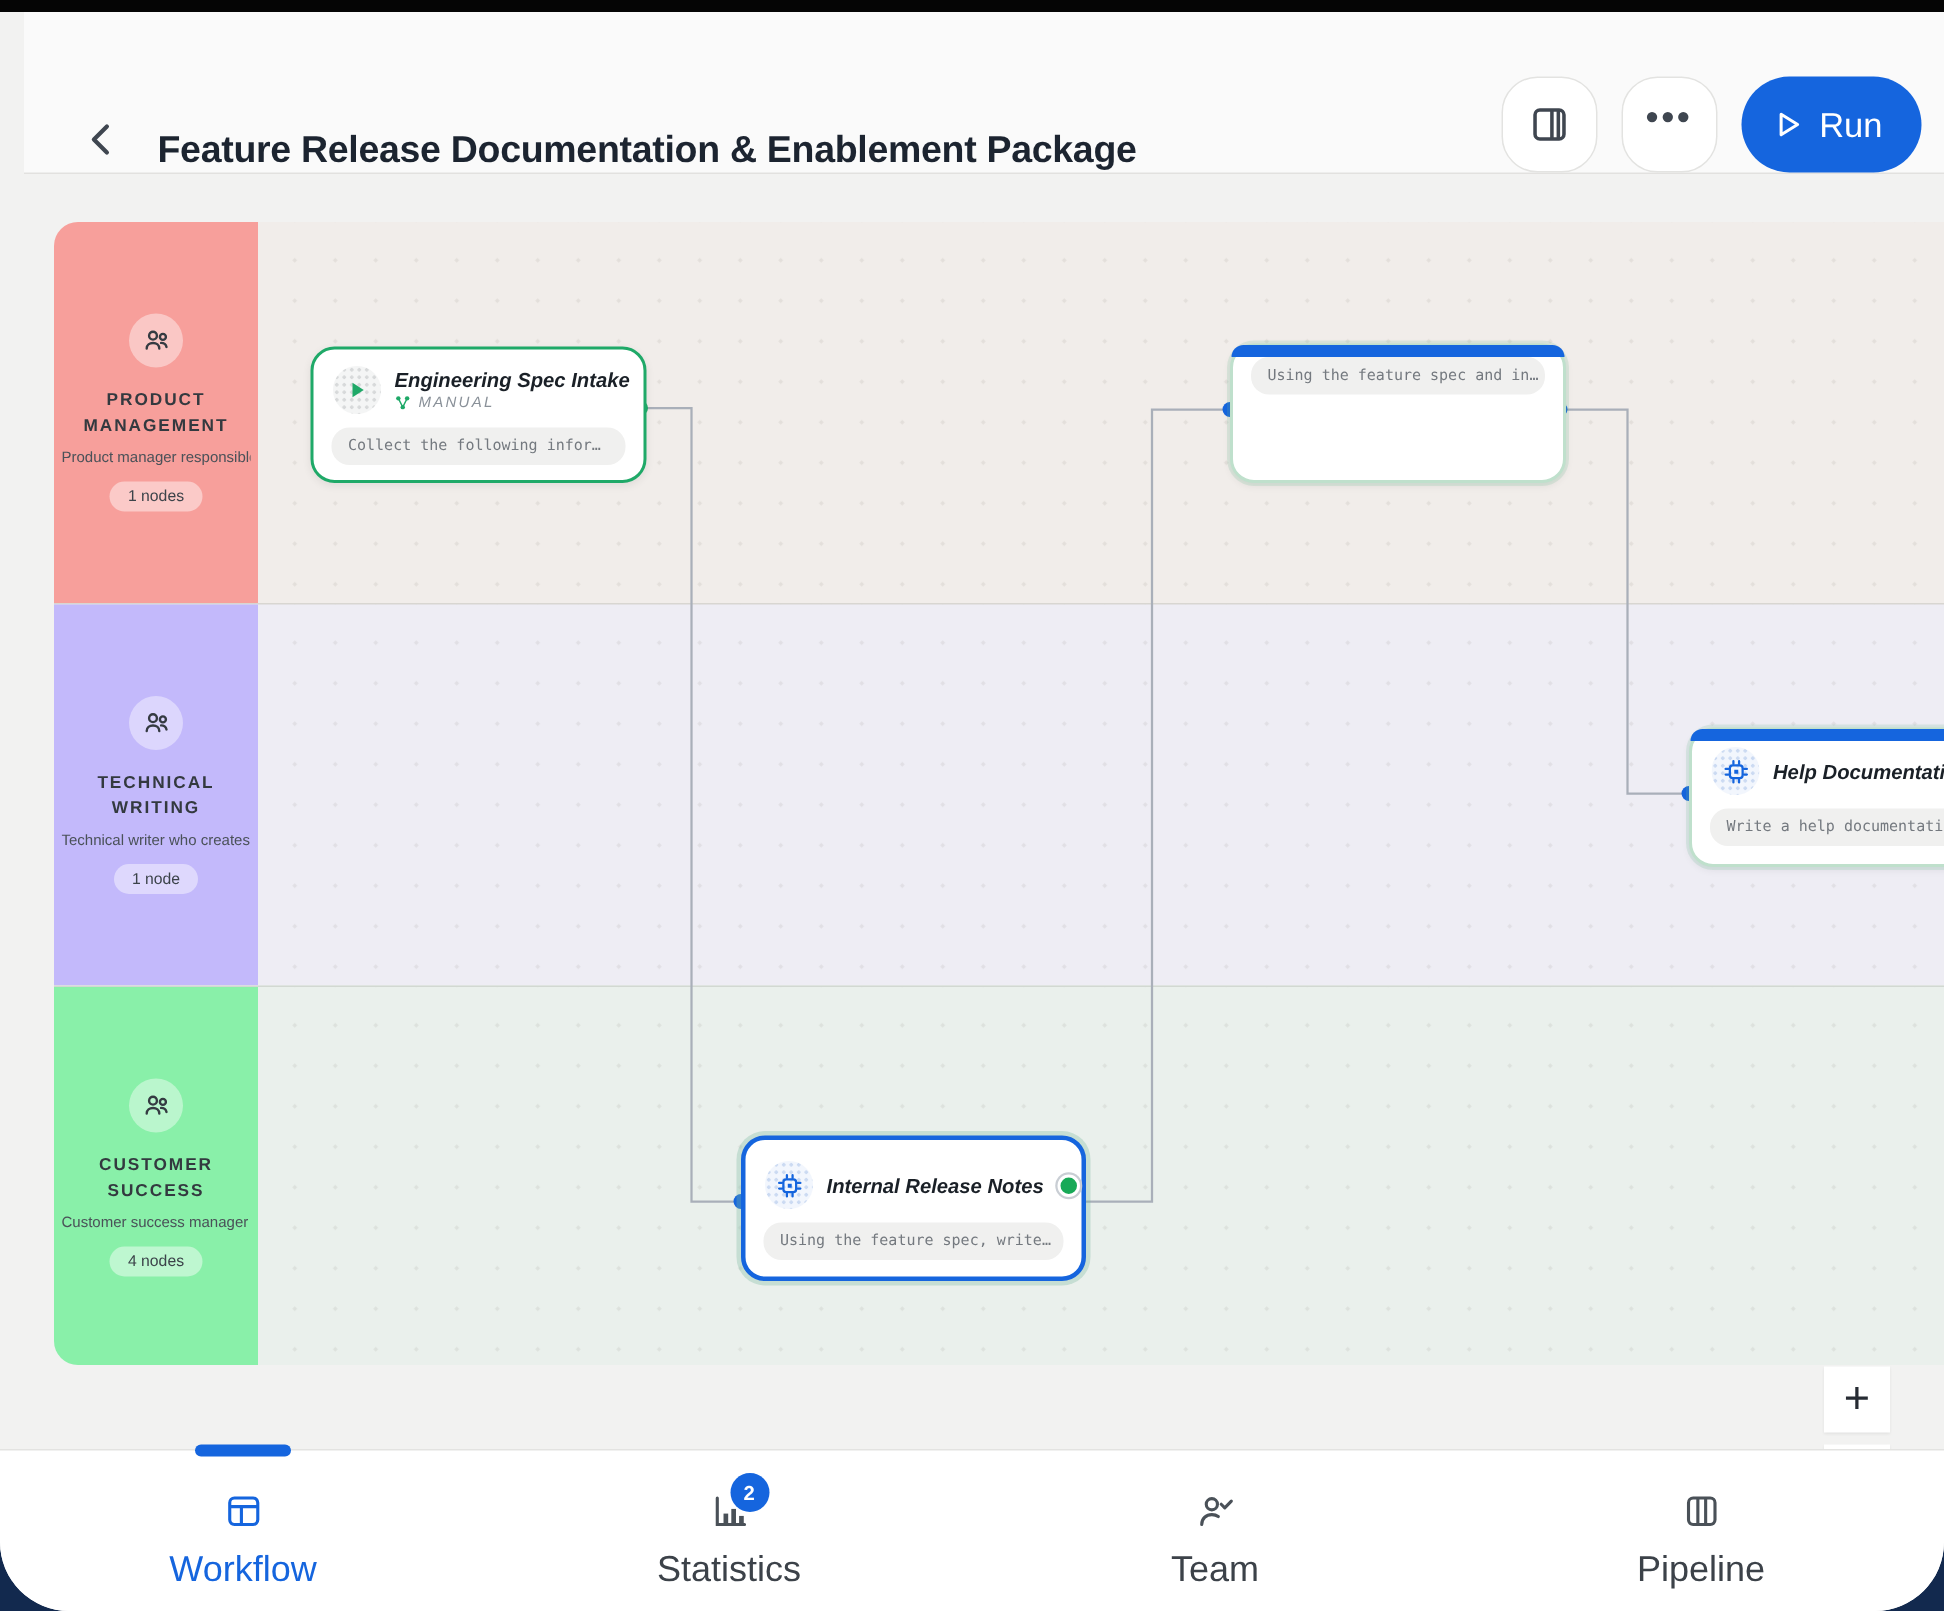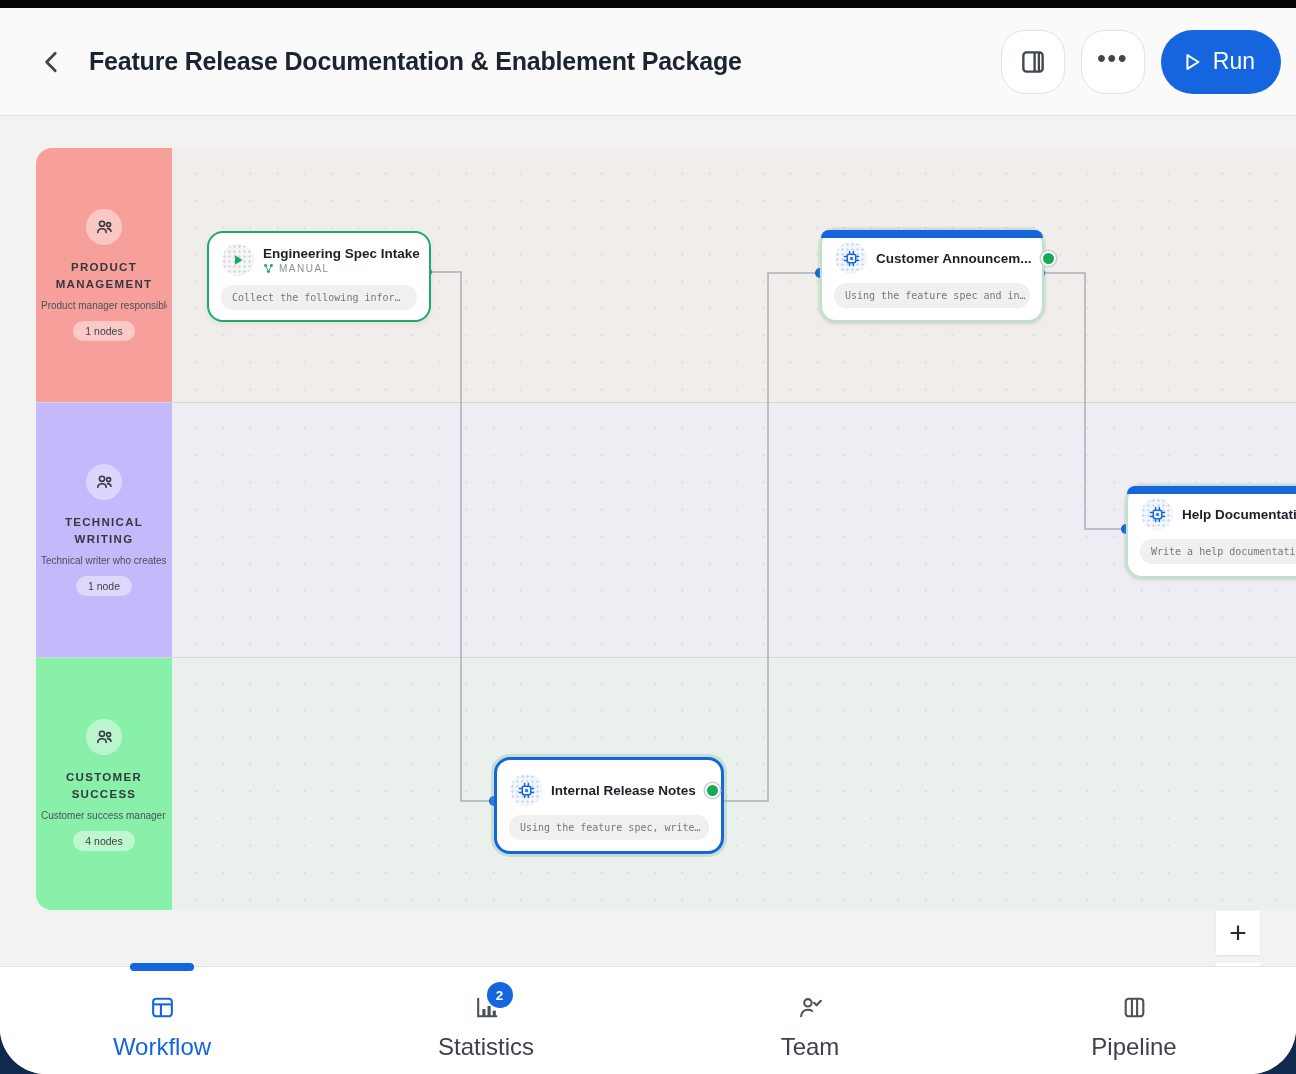--- a/index.html
+++ b/index.html
@@ -3,22 +3,22 @@
 <meta charset="utf-8">
 <style>
   html,body { margin:0; padding:0; background:#12294E; font-family:"Liberation Sans", sans-serif; }
   .app { position:relative; width:1296px; height:1074px; overflow:hidden;
          background:#F2F2F1; border-radius:0 0 46px 46px; }
 
   
   .statusbar { position:absolute; top:0; left:0; right:0; height:8px; background:#050505; z-index:60; }
 
   
-  .header { position:absolute; top:8px; left:0; right:0; height:107px; background:#FAFAFA;
-            border-bottom:1px solid #E2E1DF; display:flex; align-items:center; z-index:50; }
+  .header { position:absolute; top:8px; left:16px; right:0; height:107px; background:#FAFAFA;
+            border-bottom:1px solid #E2E1DF; display:flex; align-items:flex-end; z-index:50; }
   .back-btn { background:none; border:none; margin-left:30px; width:44px; height:44px; cursor:pointer;
               display:flex; align-items:center; justify-content:center; }
   .page-title { margin:0 0 0 15px; font-size:25px; font-weight:700; color:#1C2430; letter-spacing:-0.2px; white-space:nowrap; }
   .header-actions { margin-left:auto; margin-right:15px; display:flex; align-items:center; gap:16px; }
   .icon-btn { width:64px; height:64px; border-radius:24px; background:#FFFFFF; border:1px solid #E3E3E1;
               display:flex; align-items:center; justify-content:center; cursor:pointer; }
   .more-dots { font-size:24px; font-weight:700; color:#3F4650; letter-spacing:2px; line-height:1; padding-bottom:8px; }
   .run-btn { height:64px; padding:0 26px 0 20px; border:none; border-radius:32px; background:#1565DE; color:#fff;
              font-size:23px; font-family:inherit; display:flex; align-items:center; gap:10px; cursor:pointer; }
 
@@ -47,21 +47,21 @@
   
   .connectors { position:absolute; left:0; top:0; pointer-events:none; }
 
   
   .node { position:absolute; background:#FFFFFF; border-radius:16px; box-shadow:0 2px 6px rgba(0,0,0,0.07); cursor:pointer; }
   .node-green { border:2px solid #1FA968; }
   .node-bluetop { border:2px solid #BFE0CC; box-shadow:0 0 0 2px rgba(110,190,150,0.18), 0 2px 6px rgba(0,0,0,0.07); }
   .node-bluetop .accent { position:absolute; top:-1px; left:-1px; right:-1px; height:8px; background:#1565DE;
                           border-radius:14px 14px 0 0; }
   .node-selected { border:3px solid #1565DE; box-shadow:0 0 0 3px rgba(120,185,160,0.32); }
-  .nrow { display:flex; align-items:center; gap:9px; padding:11px 13px 2px 13px; position:relative; }
+  .nrow { display:flex; align-items:center; gap:9px; padding:11px 13px 2px 13px; position:relative;font-style:italic; }
   .nicon { width:32px; height:32px; border-radius:50%; flex:0 0 32px;
            display:flex; align-items:center; justify-content:center; }
   .nicon-play { background-color:#F4F5F5; background-image:radial-gradient(#D7D9DA 1px, transparent 1.1px); background-size:5px 5px; }
   .nicon-chip { background-color:#F2F6FD; background-image:radial-gradient(#CBDAF2 1px, transparent 1.1px); background-size:5px 5px; }
   .ntitle { font-size:13.5px; font-weight:700; color:#1A2027; white-space:nowrap; }
   .ndot { width:11px; height:11px; border-radius:50%; background:#18A957; border:2px solid #FFFFFF;
           box-shadow:0 0 0 1.5px #C9CED4; flex:0 0 11px; }
   .manual-row { display:flex; align-items:center; gap:5px; margin-top:2px; }
   .manual-label { font-size:10px; letter-spacing:1.5px; color:#8A9199; font-weight:500; }
   .nprompt { margin:7px 12px 11px 12px; background:#F0F0EF; border-radius:12px; padding:7px 11px;
@@ -207,31 +207,20 @@
               </svg>
             <span class="manual-label">MANUAL</span>
           </div>
         </div>
       </div>
       <div class="nprompt">Collect the following infor…</div>
     </div>
 
     <div class="node node-bluetop" id="node-cust">
       <div class="accent"></div>
-      <div class="nrow">
-        <span class="nicon nicon-chip">
-          <svg width="17" height="17" viewBox="0 0 18 18" fill="none" stroke="#1565DE" stroke-width="1.6">
-              <rect x="4.5" y="4.5" width="9" height="9" rx="2"></rect>
-              <rect x="7.6" y="7.6" width="2.8" height="2.8" fill="#1565DE" stroke="none"></rect>
-              <path d="M7 1.5v2M11 1.5v2M7 14.5v2M11 14.5v2M1.5 7h2M1.5 11h2M14.5 7h2M14.5 11h2" stroke-linecap="round"></path>
-            </svg>
-        </span>
-        <span class="ntitle">Customer Announcem...</span>
-        <span class="ndot"></span>
-      </div>
       <div class="nprompt">Using the feature spec and in…</div>
     </div>
 
     <div class="node node-bluetop" id="node-help">
       <div class="accent"></div>
       <div class="nrow">
         <span class="nicon nicon-chip">
           <svg width="17" height="17" viewBox="0 0 18 18" fill="none" stroke="#1565DE" stroke-width="1.6">
               <rect x="4.5" y="4.5" width="9" height="9" rx="2"></rect>
               <rect x="7.6" y="7.6" width="2.8" height="2.8" fill="#1565DE" stroke="none"></rect>

